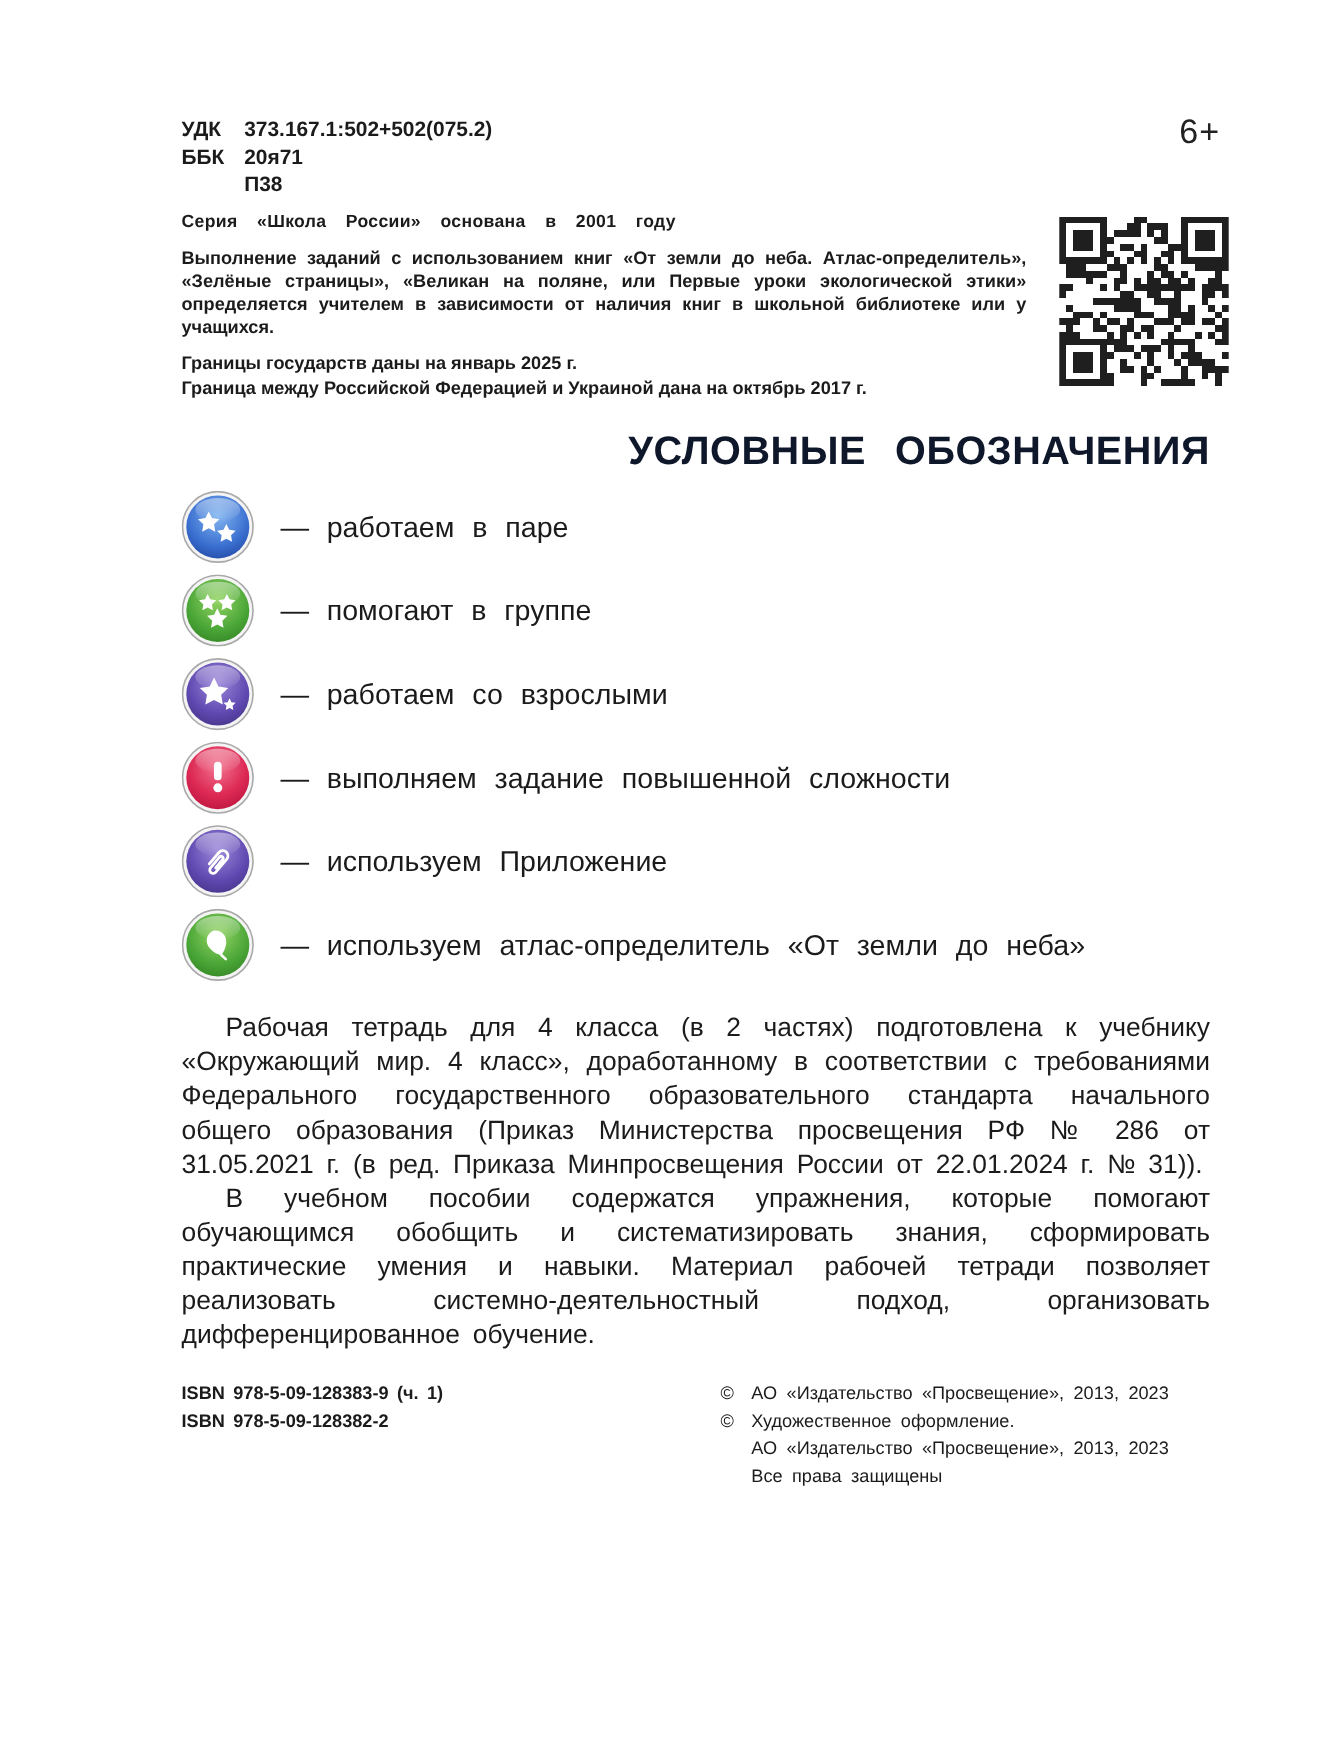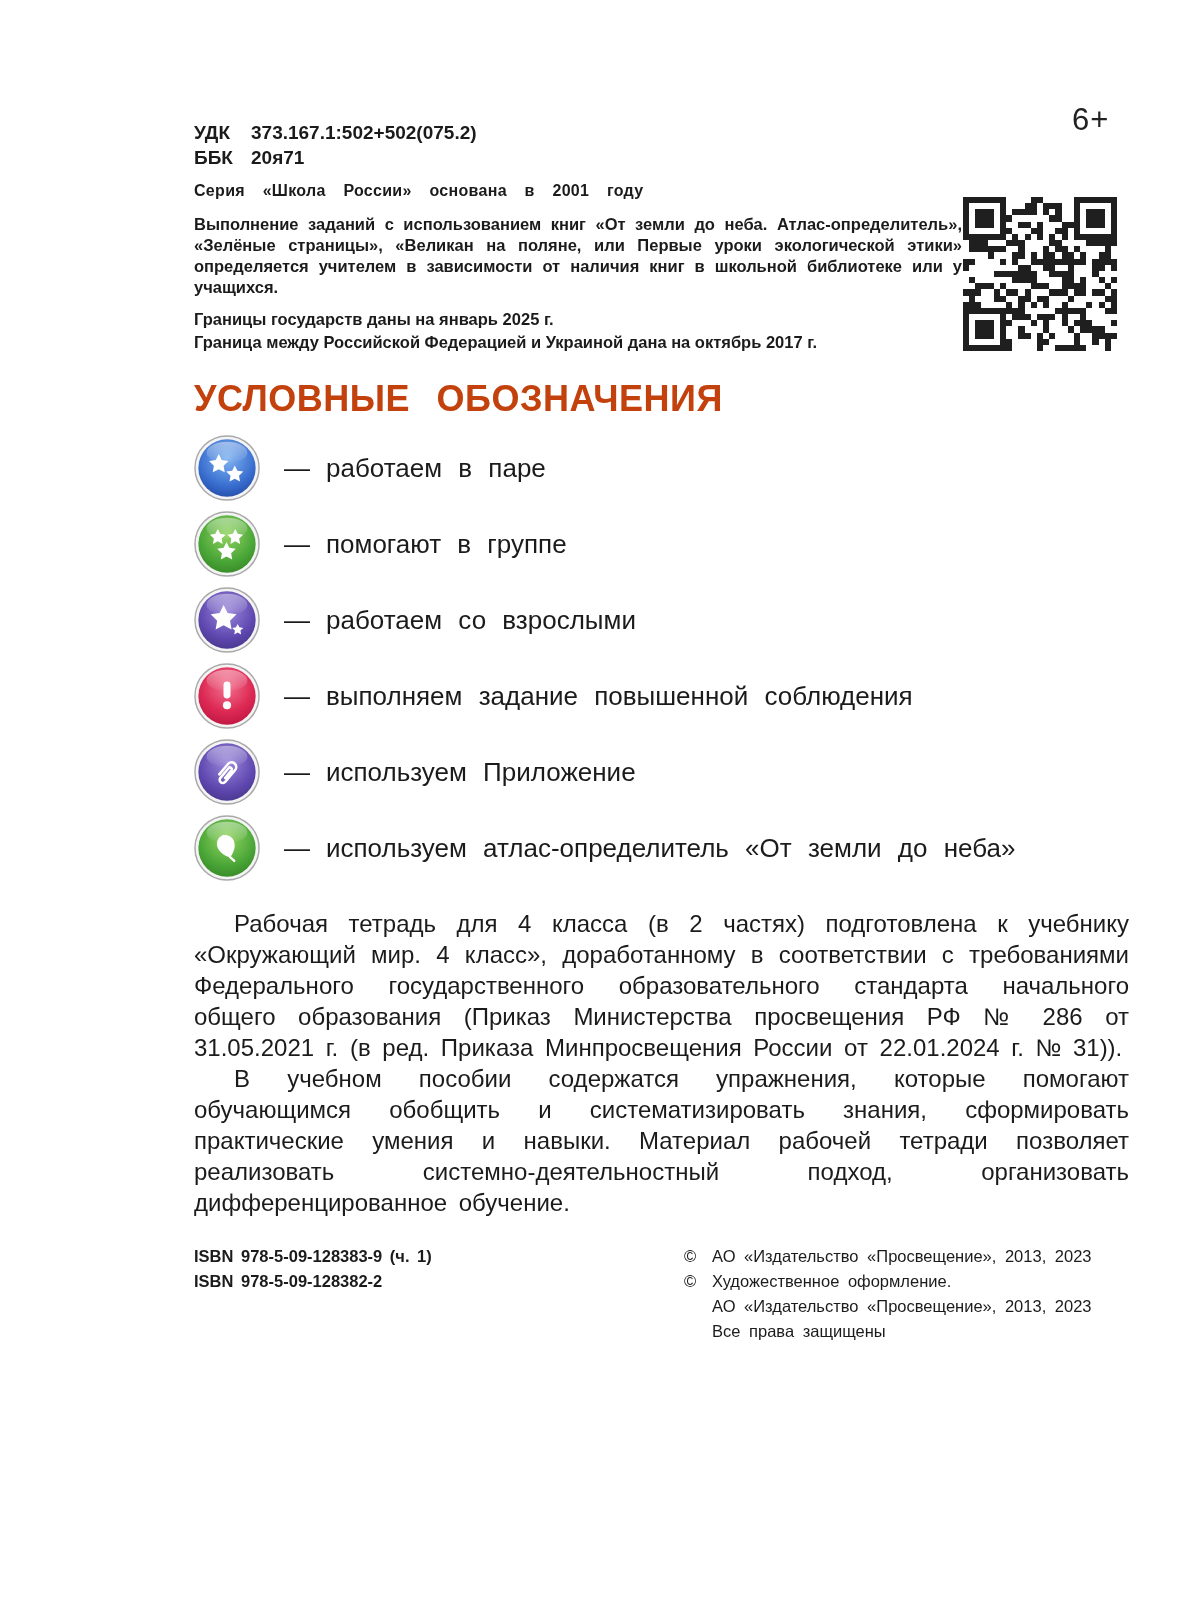--- a/index.html
+++ b/index.html
@@ -1,30 +1,30 @@
 <!DOCTYPE html>
 <html lang="ru"><head>
 <meta charset="utf-8">
 <style>
   html,body{margin:0;padding:0;background:#ffffff;}
   body{font-family:"Liberation Sans",sans-serif;color:#1b1b1b;}
   .page{position:relative;width:1200px;height:1604px;background:#ffffff;overflow:hidden;}
-  .content{position:absolute;left:165px;top:120px;width:935px;margin-left:29px;}
+  .content{position:absolute;left:165px;top:106px;width:935px;}
 
   .imprint{font-weight:bold;font-size:19px;line-height:25px;}
   .imprint-row{display:flex;}
   .imprint-label{width:57px;}
 
   .series{margin-top:12px;font-weight:bold;font-size:16px;word-spacing:13px;letter-spacing:.3px;}
 
   .notes{margin-top:14px;width:768px;font-weight:bold;font-size:16.5px;line-height:21px;text-align:justify;word-spacing:2px;}
   .notes p{margin:0 0 9px 0;}
   .border-notes{margin-top:10px;font-weight:bold;font-size:16.5px;line-height:23px;}
 
-  .legend-title{margin-top:24px;font-weight:bold;font-size:36px;color:#c2410c;word-spacing:16px;letter-spacing:.5px;}
+  .legend-title{margin-top:24px;font-weight:bold;font-size:36px;color:#0f172a;word-spacing:16px;letter-spacing:.5px;text-align:right;}
   .legend{margin-top:10px;}
   .legend-row{display:flex;align-items:center;height:76px;}
   .badge{width:66px;height:66px;flex:0 0 66px;display:block;}
   .legend-dash{font-size:26px;margin:0 16px 0 24px;}
   .legend-label{font-size:26px;word-spacing:9px;}
 
   .body-text{margin-top:22px;font-size:24px;line-height:31px;text-align:justify;word-spacing:5px;}
   .body-text p{margin:0;text-indent:40px;}
 
   .footer{margin-top:26px;display:flex;font-size:16.5px;line-height:25px;align-items:flex-start;}
@@ -399,20 +399,24 @@
   <div class="content">
     <div class="imprint">
       <div class="imprint-row">
         <span class="imprint-label">УДК</span>
         <span>373.167.1:502+502(075.2)</span>
       </div>
       <div class="imprint-row">
         <span class="imprint-label">ББК</span>
         <span>20я71</span>
       </div>
+      <div class="imprint-row">
+        <span class="imprint-label"></span>
+        <span>П38</span>
+      </div>
     </div>
 
     <div class="series">Серия  «Школа  России»  основана  в  2001  году</div>
 
     <div class="notes">
       <p>Выполнение заданий с использованием книг «От земли до неба. Атлас-определитель», «Зелёные страницы», «Великан на поляне, или Первые уроки экологической этики» определяется учителем в зависимости от наличия книг в школьной библиотеке или у учащихся.</p>
     </div>
 
     <div class="border-notes">
       <div>Границы государств даны на январь 2025 г.</div>
@@ -462,21 +466,21 @@
 
       <div class="legend-row">
         <svg class="badge" viewBox="-34 -34 68 68">
           <circle r="33" fill="#f4f4f4" stroke="#a9a9a9" stroke-width="1.5"></circle>
           <circle r="29.5" fill="url(#gRed)"></circle>
           <rect x="-3.6" y="-15" width="7.2" height="17.5" rx="3.6" fill="#ffffff"></rect>
           <circle cy="9.5" r="4.2" fill="#ffffff"></circle>
           <ellipse cx="0" cy="-16" rx="21" ry="11" fill="url(#gloss)" opacity="0.5"></ellipse>
         </svg>
         <span class="legend-dash">—</span>
-        <span class="legend-label">выполняем задание повышенной соблюдения</span>
+        <span class="legend-label">выполняем задание повышенной сложности</span>
       </div>
 
       <div class="legend-row">
         <svg class="badge" viewBox="-34 -34 68 68">
           <circle r="33" fill="#f4f4f4" stroke="#a9a9a9" stroke-width="1.5"></circle>
           <circle r="29.5" fill="url(#gPurple)"></circle>
           <path d="M-4.5,7 L-4.5,-7 A4.8,4.8 0 0 1 5.1,-7 L5.1,9 A3.2,3.2 0 0 1 -1.3,9 L-1.3,-4 A1.9,1.9 0 0 1 2.5,-4 L2.5,6" fill="none" stroke="#ffffff" stroke-width="2.6" stroke-linecap="round" transform="rotate(40)"></path>
           <ellipse cx="0" cy="-16" rx="21" ry="11" fill="url(#gloss)" opacity="0.5"></ellipse>
         </svg>
         <span class="legend-dash">—</span>

